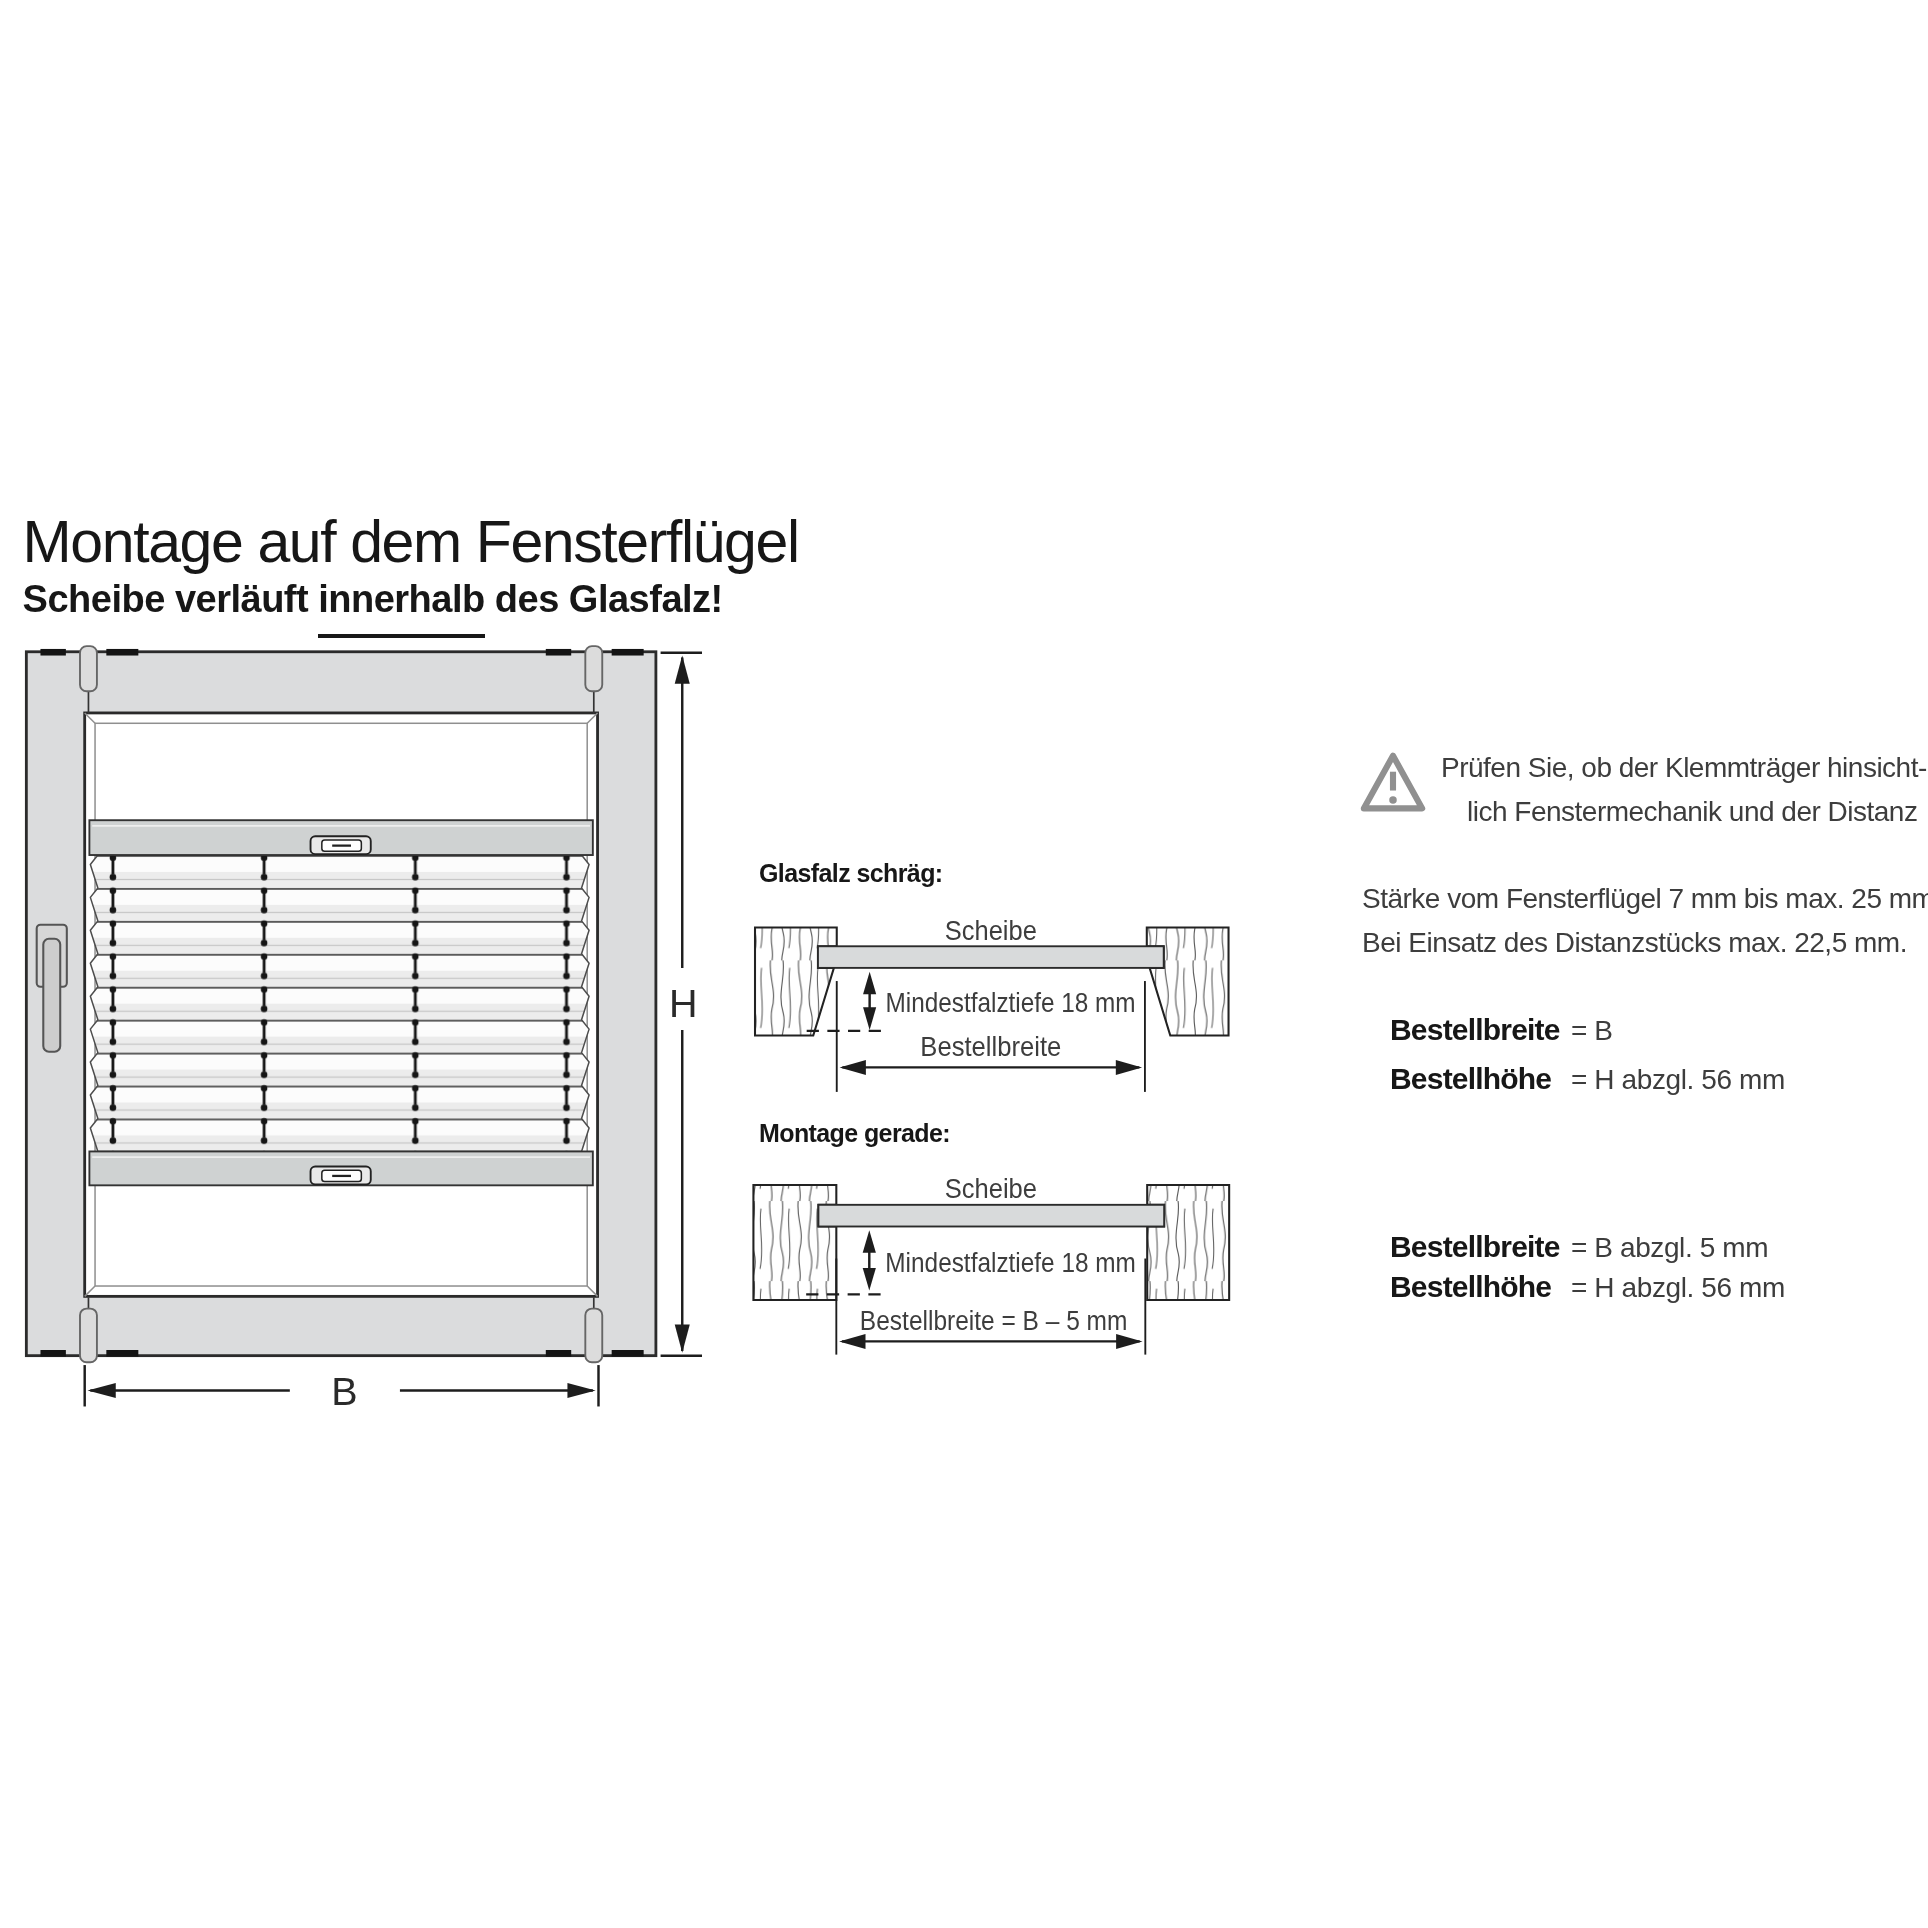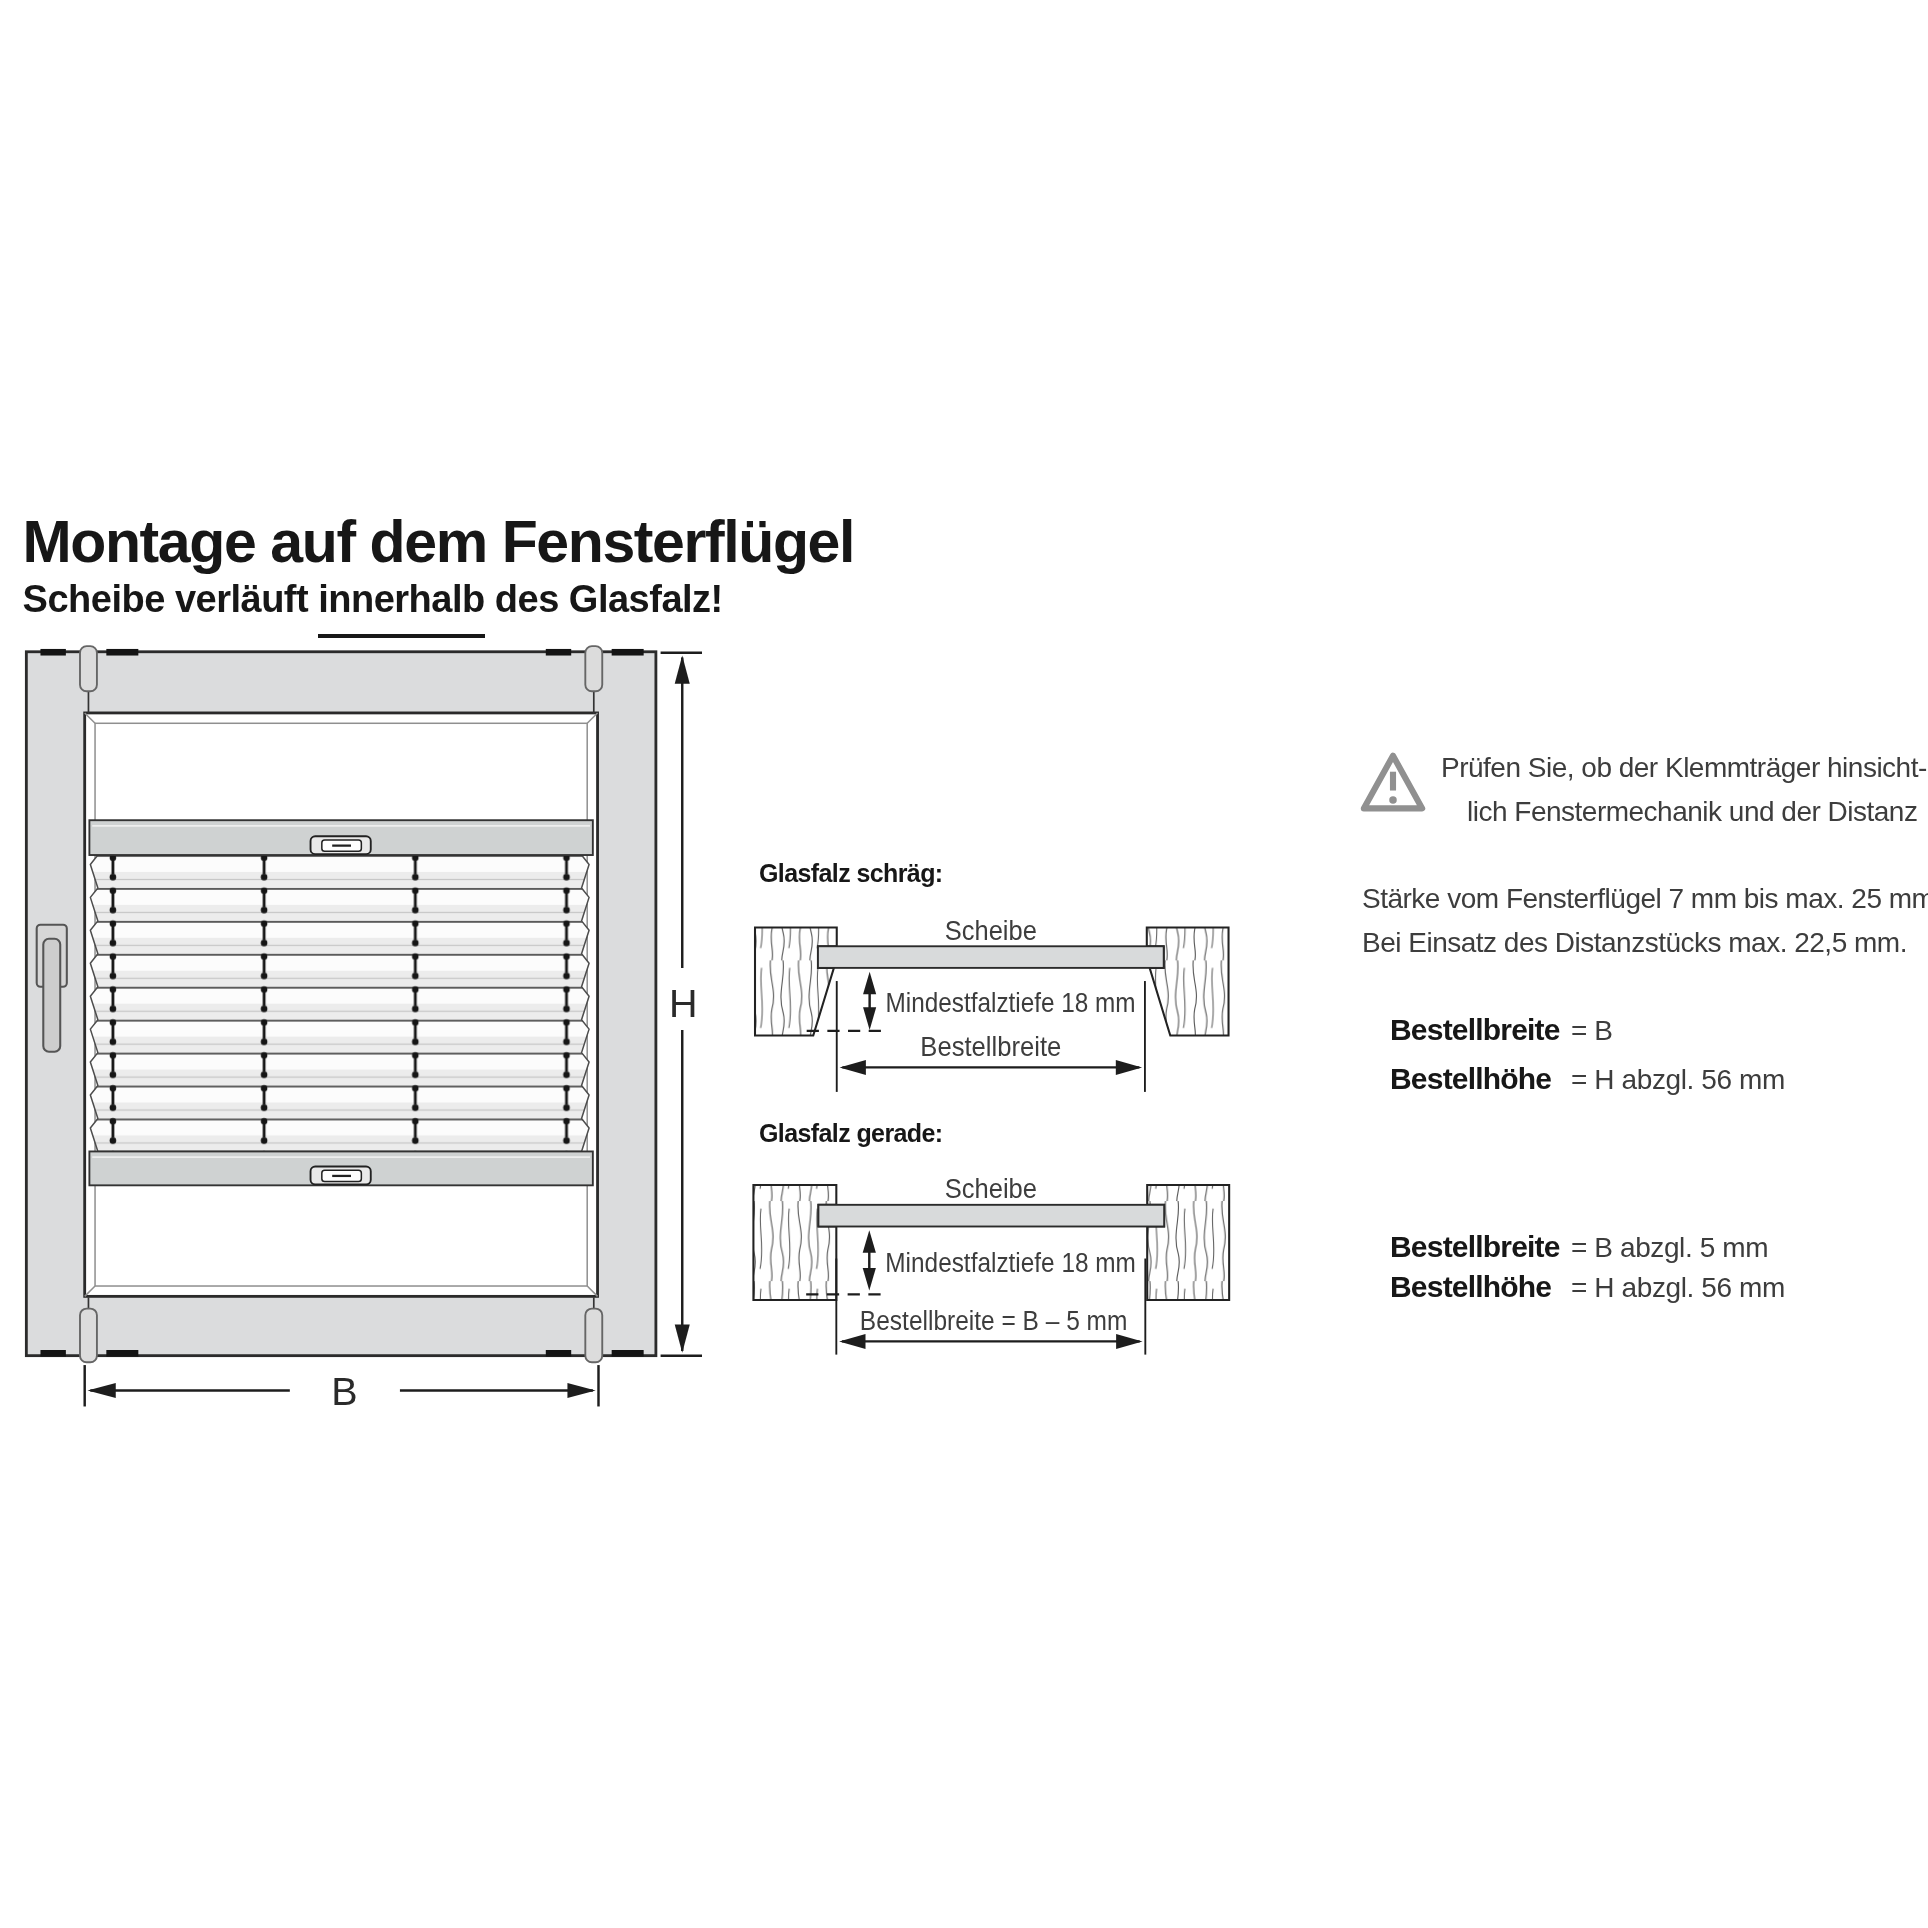--- a/index.html
+++ b/index.html
@@ -1,20 +1,20 @@
 <!DOCTYPE html>
 <html style="font-size:15px"><head>
 <meta charset="utf-8">
 <style>
   html,body{margin:0;padding:0;background:#fff;}
   #canvas{position:relative;width:1928px;height:1928px;background:#ffffff;overflow:hidden;
           font-family:"Liberation Sans",sans-serif;color:#2e2e2e;}
   .abs{position:absolute;}
   
-  #page-title{left:22.6px;top:508px;font-size:59px;font-weight:700;letter-spacing:-1.4px;color:#171717;white-space:nowrap;}
+  #page-title{left:22.6px;top:508px;font-size:59px;font-weight:400;letter-spacing:-1.4px;color:#171717;white-space:nowrap;}
   #page-subtitle{left:22.6px;top:578px;font-size:38px;font-weight:700;letter-spacing:-0.5px;color:#171717;white-space:nowrap;}
   #page-subtitle .u{border-bottom:4.7px solid #171717;padding-bottom:14px;}
   .sec-h{font-size:25px;font-weight:700;letter-spacing:-0.6px;color:#171717;white-space:nowrap;}
   #sec-h-schraeg{left:759px;top:859px;}
   #sec-h-gerade{left:759px;top:1119px;}
   
   .note-line{position:absolute;left:1362px;font-size:28px;letter-spacing:-0.5px;color:#3d3d3d;white-space:nowrap;}
   .note-line.ind{left:1441px;}
   
   .order-row{position:absolute;left:1362px;white-space:nowrap;margin-left:28px;}
@@ -165,21 +165,21 @@
       <line x1="1216" y1="1042" x2="1216" y2="1160"></line>
     </g>
     <text class="svglbl" x="1052" y="1122" text-anchor="middle" textLength="150" lengthAdjust="spacingAndGlyphs">Bestellbreite</text>
     <g>
       <line x1="894" y1="1134" x2="1210" y2="1134" stroke="#1d1d1d" stroke-width="2.4"></line>
       <polygon points="891,1134 919,1126 919,1142" fill="#1d1d1d"></polygon>
       <polygon points="1213,1134 1185,1126 1185,1142" fill="#1d1d1d"></polygon>
     </g>
   </svg>
 
-  <div id="sec-h-gerade" class="abs sec-h">Glasfalz gerade:</div>
+  <div id="sec-h-gerade" class="abs sec-h">Montage gerade:</div>
 
   <svg class="abs" style="left:744px;top:1168px;" width="504" height="198" viewBox="790 1240 535 210">
     <path d="M800,1258 H888 V1279 H869 V1302 H888 V1380 H800 Z" fill="url(#wood)" stroke="#222" stroke-width="2.2"></path>
     <path d="M1305,1258 H1218 V1279 H1236 V1302 H1218 V1380 H1305 Z" fill="url(#wood)" stroke="#222" stroke-width="2.2"></path>
     <rect x="869" y="1279" width="367" height="23" fill="#d8dadb" stroke="#2b2b2b" stroke-width="2"></rect>
     <text class="svglbl" x="1052" y="1272" text-anchor="middle" textLength="98" lengthAdjust="spacingAndGlyphs">Scheibe</text>
     <g>
       <line x1="923" y1="1316" x2="923" y2="1360" stroke="#1d1d1d" stroke-width="2.6"></line>
       <polygon points="923,1306 916,1330 930,1330" fill="#1d1d1d"></polygon>
       <polygon points="923,1370 916,1346 930,1346" fill="#1d1d1d"></polygon>

